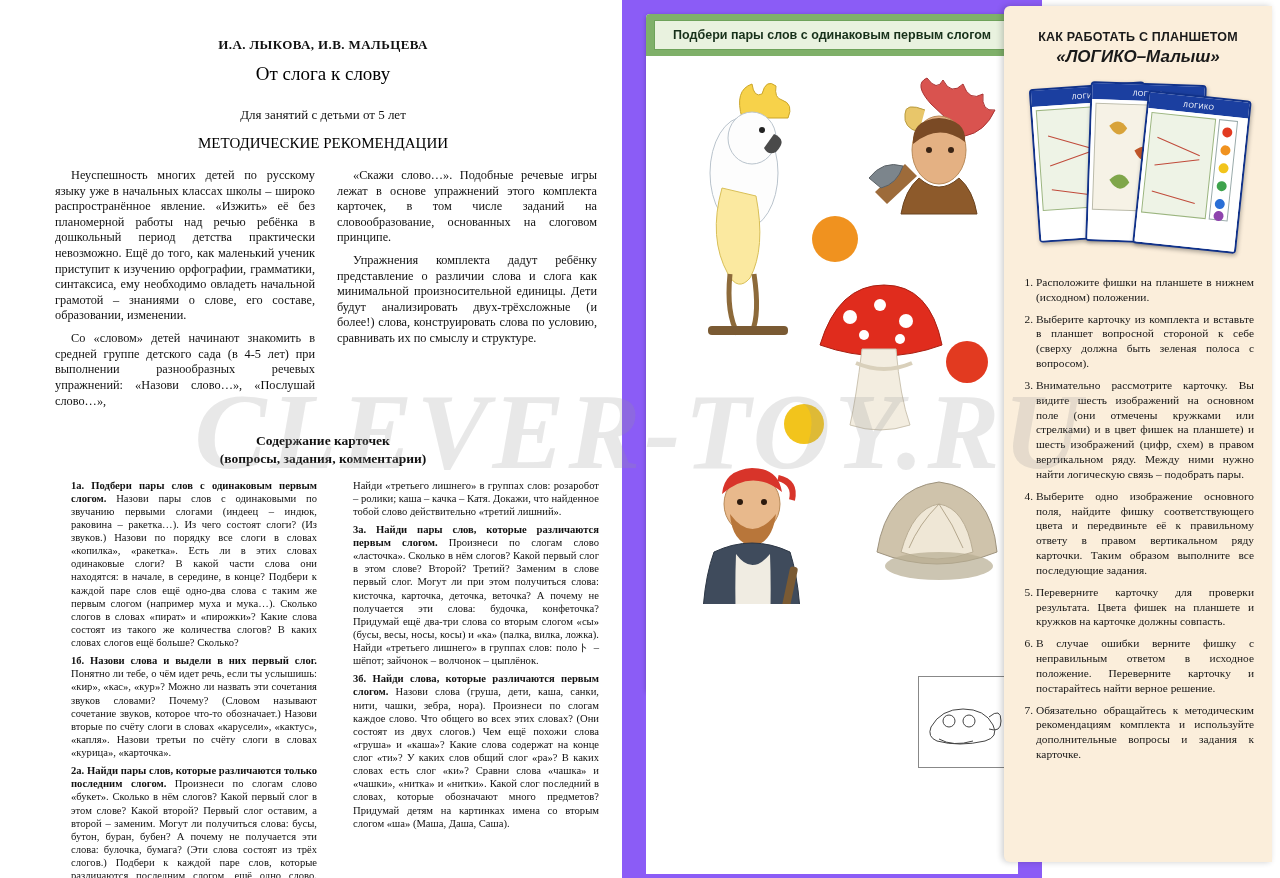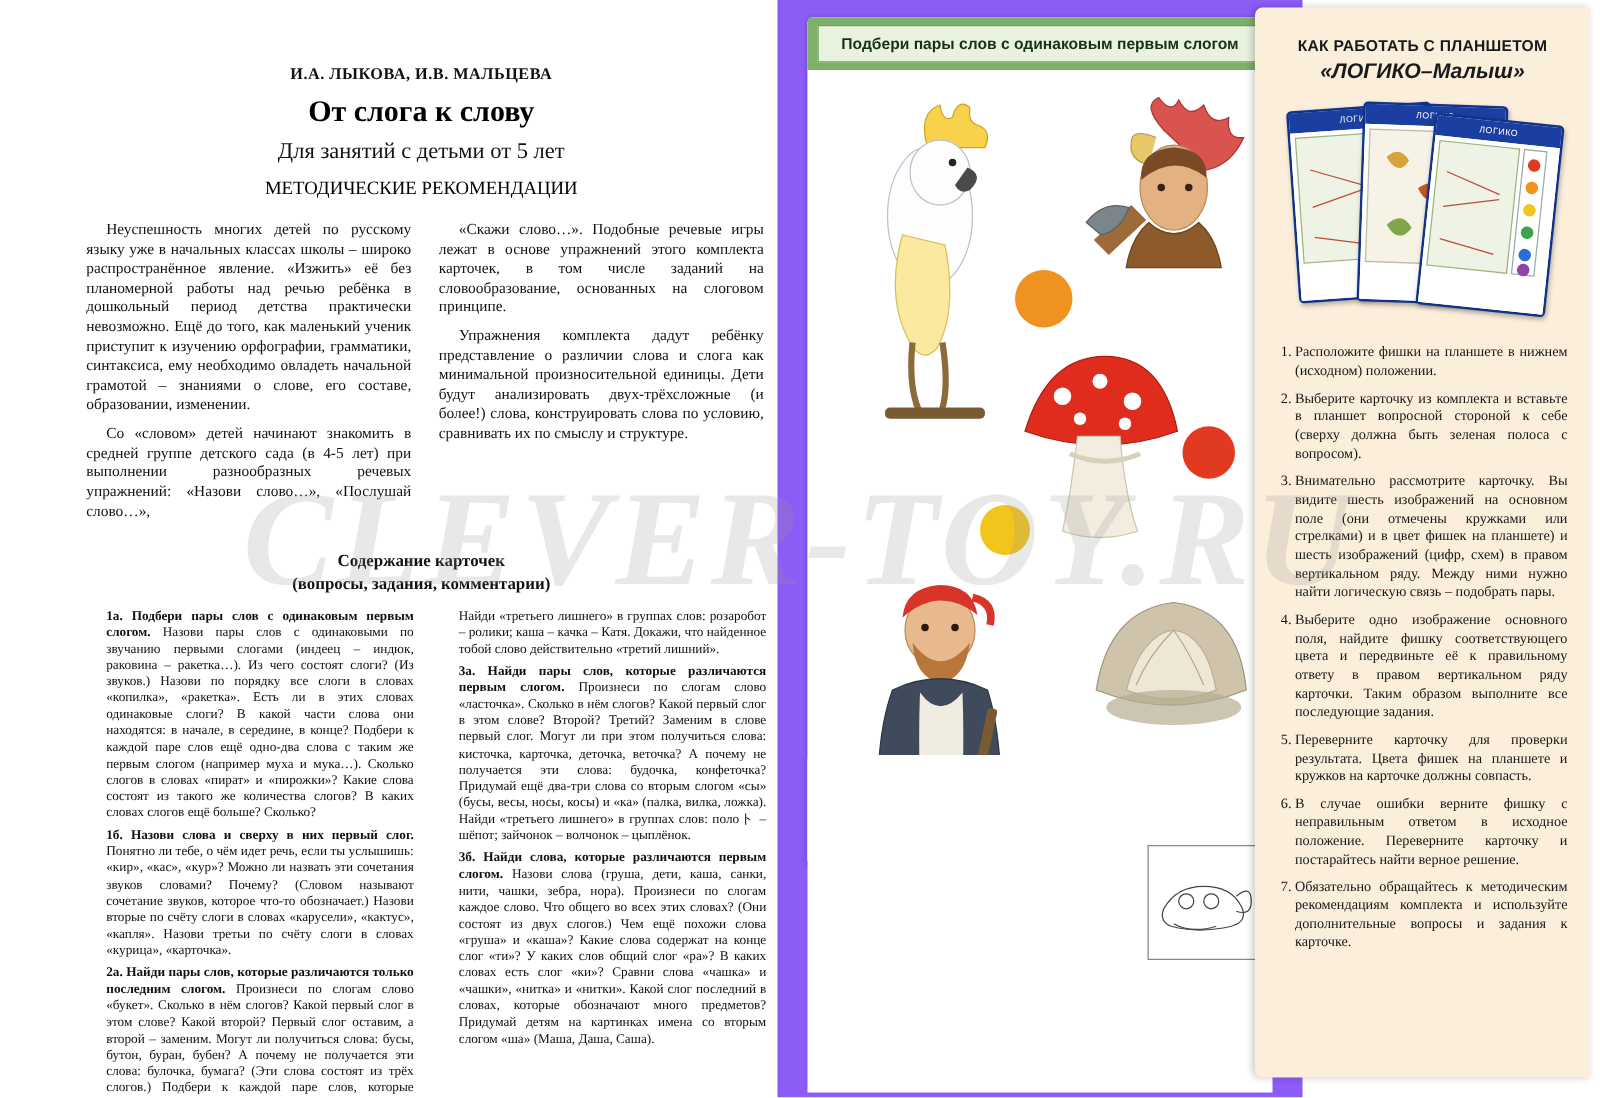--- a/index.html
+++ b/index.html
@@ -8,31 +8,31 @@
     background:#ffffff;
     font-family:"Liberation Serif", serif;
     position:relative;
   }
   .page{position:absolute;inset:0;}
 
   
   .left-sheet{
     position:absolute;left:0;top:0;width:640px;height:630px;
     background:#ffffff;
-    padding:17px;
+    padding:3px;
   }
   .authors{
     text-align:center;font-size:13px;letter-spacing:.4px;
     margin-top:34px;font-weight:bold;color:#111;
   }
   .title{
-    text-align:center;font-size:24px;font-weight:bold;margin-top:10px;color:#000;
+    text-align:center;font-size:19px;font-weight:normal;margin-top:10px;color:#000;
   }
   .subtitle{
-    text-align:center;font-size:18px;margin-top:6px;color:#111;
+    text-align:center;font-size:13px;margin-top:22px;color:#111;
   }
   .secthead{
     text-align:center;font-size:15px;margin-top:12px;color:#000;
   }
   .cols{
     display:flex;gap:22px;margin:16px 46px 0 52px;
   }
   .col{width:265px;}
   .col p{
     margin:0 0 7px 0;text-align:justify;font-size:12.3px;line-height:1.27;color:#111;
@@ -163,21 +163,21 @@
     </div>
 
     <div class="contents-head">
       <div>Содержание карточек</div>
       <div class="l2">(вопросы, задания, комментарии)</div>
     </div>
 
     <div class="cards-cols">
       <div class="cards-col">
         <p><b>1а. Подбери пары слов с одинаковым первым слогом.</b> Назови пары слов с одинаковыми по звучанию первыми слогами (индеец – индюк, раковина – ракетка…). Из чего состоят слоги? (Из звуков.) Назови по порядку все слоги в словах «копилка», «ракетка». Есть ли в этих словах одинаковые слоги? В какой части слова они находятся: в начале, в середине, в конце? Подбери к каждой паре слов ещё одно-два слова с таким же первым слогом (например муха и мука…). Сколько слогов в словах «пират» и «пирожки»? Какие слова состоят из такого же количества слогов? В каких словах слогов ещё больше? Сколько?</p>
-        <p><b>1б. Назови слова и сверху в них первый слог.</b> Понятно ли тебе, о чём идет речь, если ты услышишь: «кир», «кас», «кур»? Можно ли назвать эти сочетания звуков словами? Почему? (Словом называют сочетание звуков, которое что-то обозначает.) Назови вторые по счёту слоги в словах «карусели», «кактус», «капля». Назови третьи по счёту слоги в словах «курица», «карточка».</p>
+        <p><b>1б. Назови слова и выдели в них первый слог.</b> Понятно ли тебе, о чём идет речь, если ты услышишь: «кир», «кас», «кур»? Можно ли назвать эти сочетания звуков словами? Почему? (Словом называют сочетание звуков, которое что-то обозначает.) Назови вторые по счёту слоги в словах «карусели», «кактус», «капля». Назови третьи по счёту слоги в словах «курица», «карточка».</p>
         <p><b>2а. Найди пары слов, которые различаются только последним слогом.</b> Произнеси по слогам слово «букет». Сколько в нём слогов? Какой первый слог в этом слове? Какой второй? Первый слог оставим, а второй – заменим. Могут ли получиться слова: бусы, бутон, буран, бубен? А почему не получается эти слова: булочка, бумага? (Эти слова состоят из трёх слогов.) Подбери к каждой паре слов, которые различаются последним слогом, ещё одно слово. Например: яблоня – яблоко – яблоки, голубь – горох – город, заяц – замок – заря.</p>
       </div>
       <div class="cards-col">
         <p>Найди «третьего лишнего» в группах слов: розаробот – ролики; каша – качка – Катя. Докажи, что найденное тобой слово действительно «третий лишний».</p>
         <p><b>3а. Найди пары слов, которые различаются первым слогом.</b> Произнеси по слогам слово «ласточка». Сколько в нём слогов? Какой первый слог в этом слове? Второй? Третий? Заменим в слове первый слог. Могут ли при этом получиться слова: кисточка, карточка, деточка, веточка? А почему не получается эти слова: будочка, конфеточка? Придумай ещё два-три слова со вторым слогом «сы» (бусы, весы, носы, косы) и «ка» (палка, вилка, ложка). Найди «третьего лишнего» в группах слов: полоト – шёпот; зайчонок – волчонок – цыплёнок.</p>
         <p><b>3б. Найди слова, которые различаются первым слогом.</b> Назови слова (груша, дети, каша, санки, нити, чашки, зебра, нора). Произнеси по слогам каждое слово. Что общего во всех этих словах? (Они состоят из двух слогов.) Чем ещё похожи слова «груша» и «каша»? Какие слова содержат на конце слог «ти»? У каких слов общий слог «ра»? В каких словах есть слог «ки»? Сравни слова «чашка» и «чашки», «нитка» и «нитки». Какой слог последний в словах, которые обозначают много предметов? Придумай детям на картинках имена со вторым слогом «ша» (Маша, Даша, Саша).</p>
       </div>
     </div>
   </div>
 

